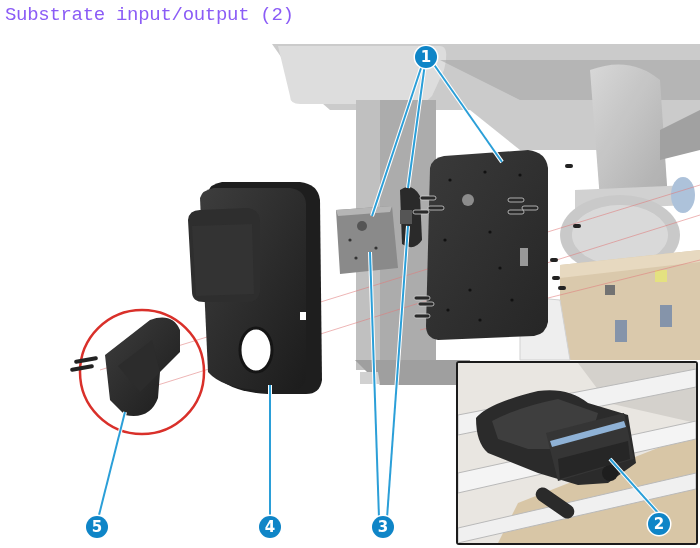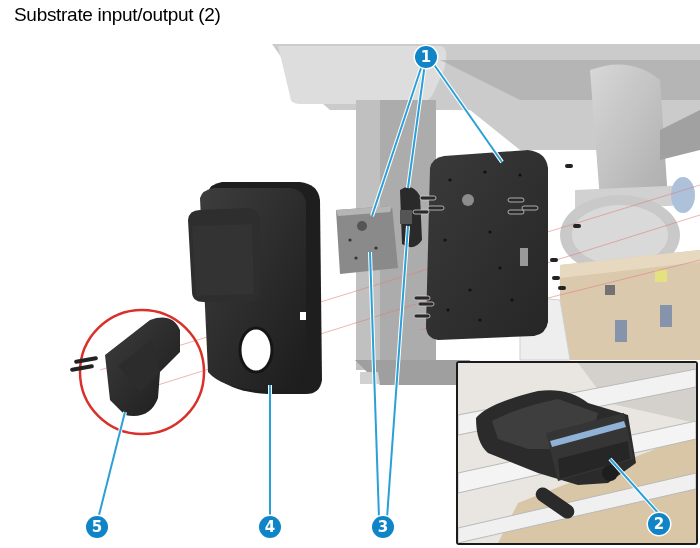--- a/index.html
+++ b/index.html
@@ -1,19 +1,19 @@
 <!DOCTYPE html>
 <html><head>
 <meta charset="utf-8">
 <style>
   html, body { margin: 0; padding: 0; background: #ffffff; }
   body { width: 700px; height: 548px; position: relative; overflow: hidden; font-family: "Liberation Sans", sans-serif; }
   .title {
-    position: absolute; left: 14px; top: 4px;
-    font-family: Liberation Sans, sans-serif; font-size: 19px; color: #000000;
+    position: absolute; left: 5px; top: 4px;
+    font-family: Liberation Mono, monospace; font-size: 19px; color: #8b5cf6;
     letter-spacing: -0.3px; white-space: nowrap;
   }
   svg.scene { position: absolute; left: 0; top: 0; }
   .callout {
     position: absolute; width: 22px; height: 22px; border-radius: 50%;
     background: #0f85c7; color: #fff; font-family: "DejaVu Sans", sans-serif;
     font-weight: bold; font-size: 15px; line-height: 22px; text-align: center;
     box-shadow: 0 0 0 1.5px #fff;
   }
   .inset {

